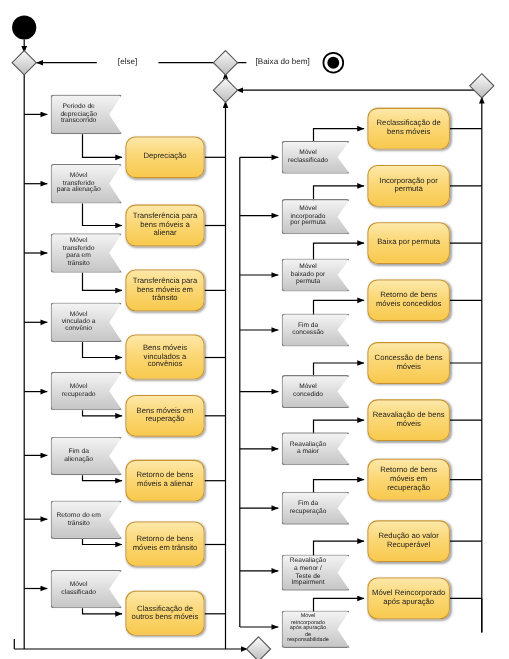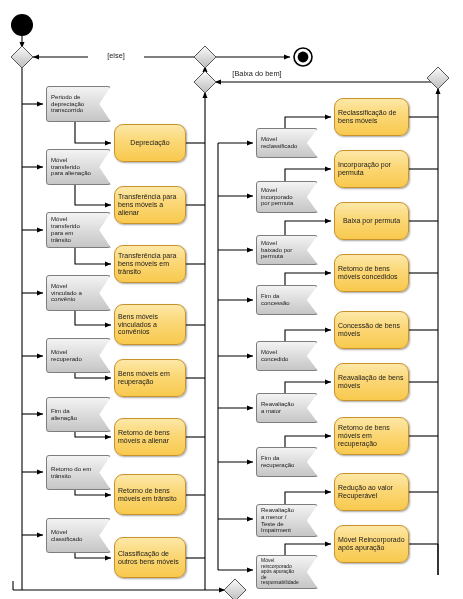--- a/index.html
+++ b/index.html
@@ -2,21 +2,21 @@
 <html><head>
 <meta charset="utf-8">
 <style>
   html,body{margin:0;padding:0;background:#ffffff;}
   body{width:463px;height:599px;overflow:hidden;
        font-family:"Liberation Sans","DejaVu Sans",sans-serif;}
   #diagram{position:relative;width:463px;height:599px;}
   svg.layer{position:absolute;left:0;top:0;width:463px;height:599px;}
 
   .node{position:absolute;box-sizing:border-box;display:flex;align-items:center;
-        justify-content:center;text-align:left;line-height:1.12;color:#1a1a1a;}
+        justify-content:center;text-align:center;line-height:1.12;color:#1a1a1a;}
 
   
   .action{border:1px solid #c9922a;border-radius:9px;
           background:linear-gradient(to bottom,#fde8a8 0%,#fbd776 45%,#f8c94e 100%);
           box-shadow:1px 1px 2px rgba(0,0,0,.35);
           padding:2px 3px;}
 
   
   .signal{border:1px solid #7d7d7d;
           background:linear-gradient(to bottom,#f3f3f3 0%,#dcdcdc 50%,#c6c6c6 100%);
@@ -149,21 +149,21 @@
       <path d="M205,46 L216,57 L205,68 L194,57 z"></path>
       <path d="M205,71 L216,82 L205,93 L194,82 z"></path>
       <path d="M438,67 L449,78 L438,89 L427,78 z"></path>
       <path d="M235,579 L246,590 L235,601 L224,590 z"></path>
     </g>
   </svg>
 
   <div class="node" style="left:88px;top:49px;width:56px;height:14px;font-size:7.4px;background:#fff;">
     <span>[else]</span>
   </div>
-  <div class="node" style="left:224px;top:49px;width:66px;height:14px;font-size:7.4px;background:#fff;margin-top:18px;">
+  <div class="node" style="left:224px;top:49px;width:66px;height:14px;font-size:7.4px;background:#fff;">
     <span>[Baixa do bem]</span>
   </div>
 
   <div class="node signal" style="left:46px;top:86px;width:65px;height:36px;font-size:6.1px;">
     <span>Periodo de depreciação transcorrido</span>
     </div>
   <div class="node signal" style="left:46px;top:149px;width:65px;height:36px;font-size:6.1px;">
     <span>Móvel transferido para alienação</span>
     </div>
   <div class="node signal" style="left:46px;top:212px;width:65px;height:36px;font-size:6.1px;">

